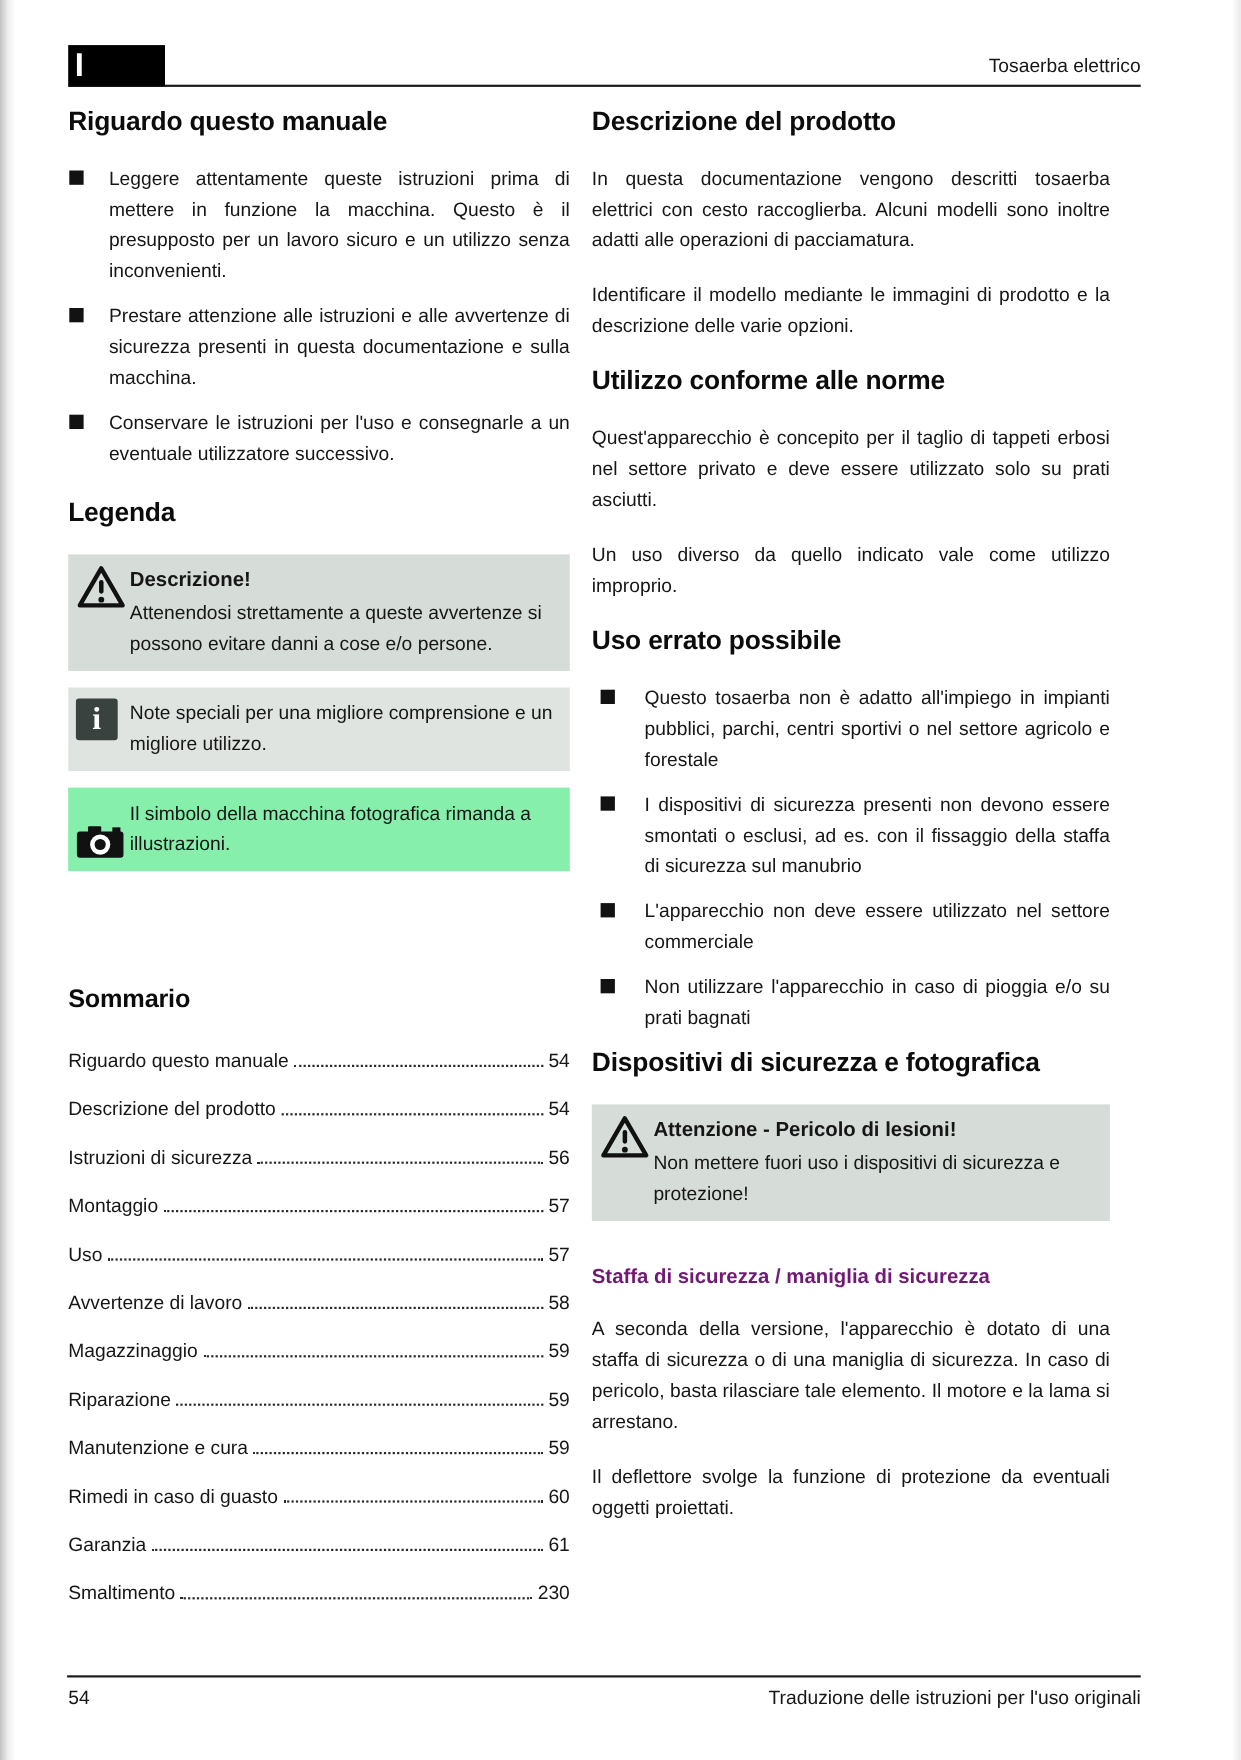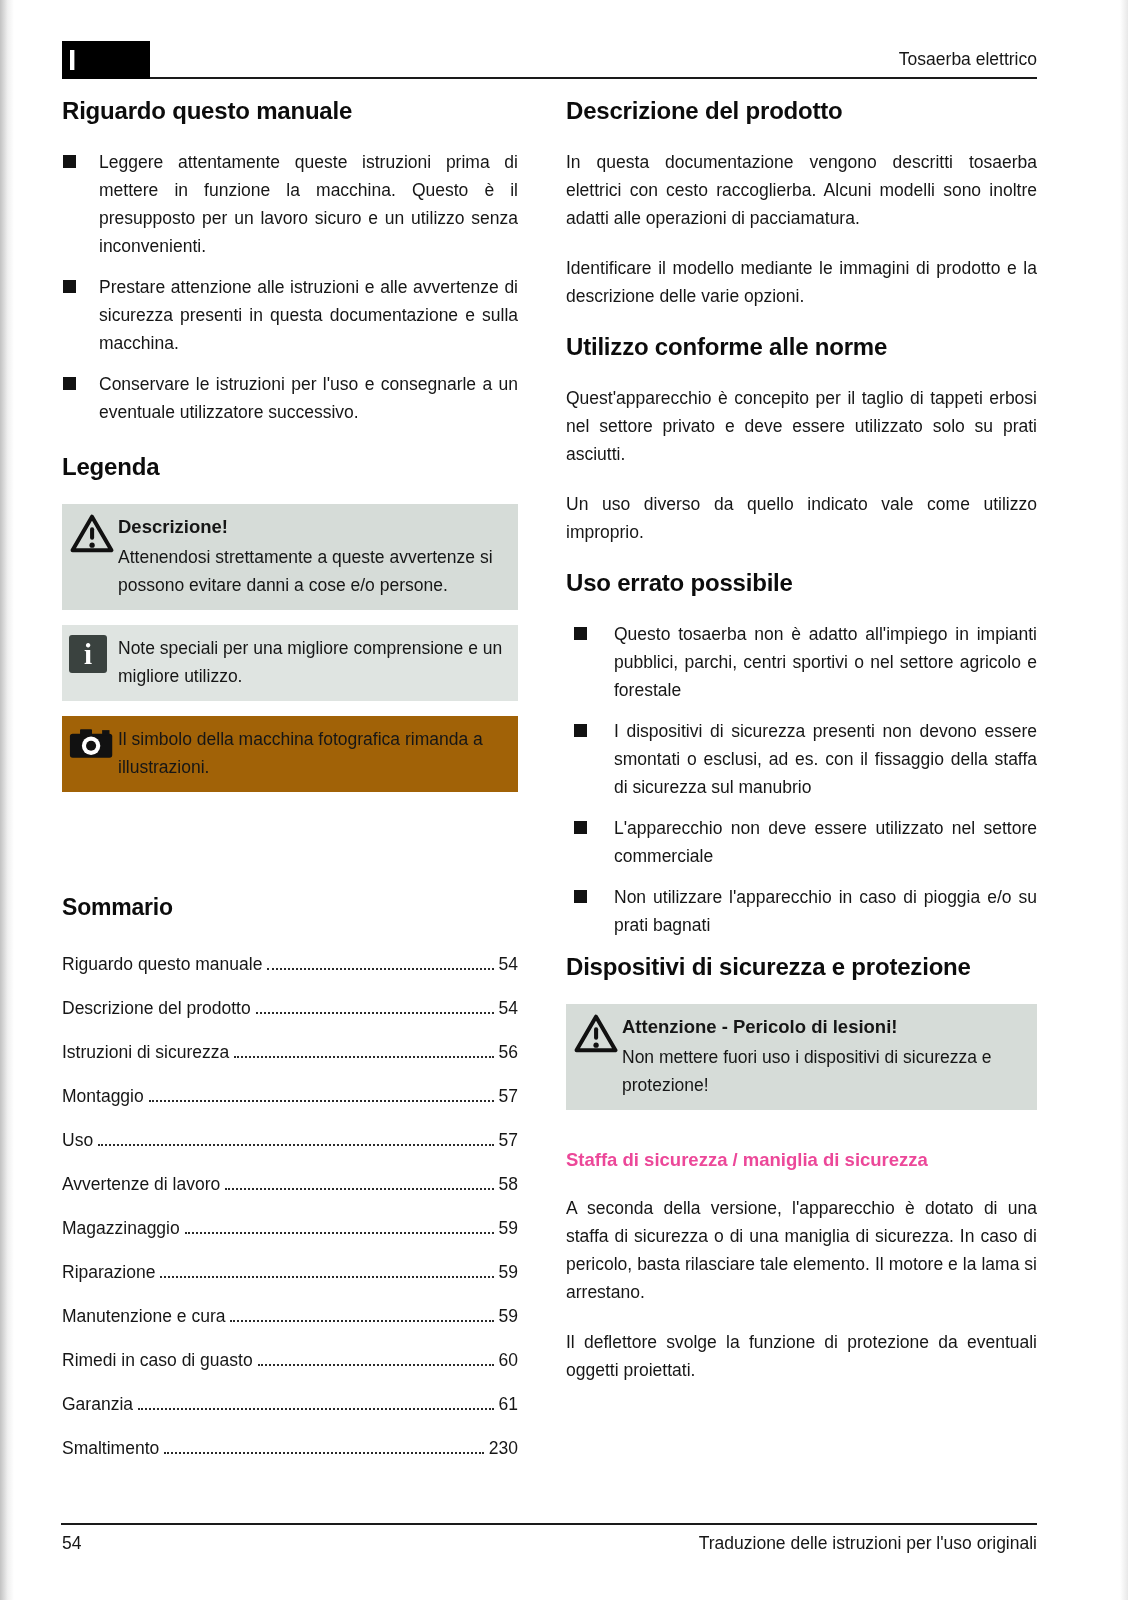--- a/index.html
+++ b/index.html
@@ -19,43 +19,43 @@
 
   
   .badge{position:absolute;left:62px;top:41px;width:88px;height:38px;background:#000;
     color:#fff;display:flex;align-items:center;padding-left:6px;box-sizing:border-box;
     font-size:30px;font-weight:700;}
   .htitle{position:absolute;top:47px;right:91px;font-size:17.5px;line-height:24px;}
   .hrule{position:absolute;left:150px;right:91px;top:77px;border-top:2px solid #1a1a1a;}
 
   
   .columns{position:absolute;left:62px;top:96px;width:975px;display:grid;
-    grid-template-columns:456px 471px;column-gap:48px;}
+    grid-template-columns:456px 471px;column-gap:20px;}
   h1{font-size:24px;line-height:30px;font-weight:700;margin:0 0 22px;color:#0c0c0c;letter-spacing:-.2px;}
   h1.mt{margin-top:4px;}
   h1.legend-mt{margin-top:26px;}
   h1.sommario{margin-top:100px;margin-bottom:28px;font-size:23px;}
-  h3{font-size:18.5px;line-height:24px;font-weight:700;margin:0 0 22px;color:#ec4899;}
+  h3{font-size:18.5px;line-height:24px;font-weight:700;margin:0 0 22px;color:#701a75;}
   .h3-a{margin-top:38px;}
   .h3-b{margin-top:8px;}
   .para{margin:0 0 22px;text-align:justify;}
   .para:last-child{margin-bottom:0;}
 
   
   .blist{list-style:none;margin:0;padding:0;}
   .blist li{position:relative;padding-left:37px;margin:0 0 13px;text-align:justify;}
   .sq{position:absolute;left:1px;top:7px;width:13px;height:13px;background:#121212;}
   .col-right .blist li{padding-left:48px;}
   .col-right .sq{left:8px;}
 
   
   .box{display:flex;align-items:flex-start;padding:9px 12px 11px 7px;margin-bottom:15px;}
   .box-attention{background:#d6dcd8;}
   .box-note{background:#dfe4e1;}
-  .box-camera{background:#a16207;}
+  .box-camera{background:#86efac;align-items:flex-end;}
   .icon-wrap{flex:0 0 auto;width:49px;display:flex;justify-content:flex-start;}
   .warn-svg{width:46px;height:41px;}
   .info-badge{width:38px;height:38px;background:#3a423f;border-radius:3px;
     display:flex;align-items:center;justify-content:center;margin-top:1px;}
   .info-i{color:#fff;font-family:"Liberation Serif","DejaVu Serif",serif;font-weight:700;
     font-size:29px;line-height:1;}
   .cam-svg{width:46px;height:32px;margin-top:2px;}
   .box-body{flex:1;}
   .box-title{font-weight:700;font-size:18.5px;margin:0 0 2px;line-height:28px;}
   .box-text{margin:0;}
@@ -234,21 +234,21 @@
         <li>
           <span class="sq"></span>
           <span>L'apparecchio non deve essere utilizzato nel settore commerciale</span>
         </li>
         <li>
           <span class="sq"></span>
           <span>Non utilizzare l'apparecchio in caso di pioggia e/o su prati bagnati</span>
         </li>
       </ul>
 
-      <h1 class="mt">Dispositivi di sicurezza e protezione</h1>
+      <h1 class="mt">Dispositivi di sicurezza e fotografica</h1>
 
       <div class="box box-attention">
         <span class="icon-wrap">
           <svg class="warn-svg" viewBox="0 0 52 46">
             <path d="M26 4 L48 42 L4 42 Z" fill="none" stroke="#111" stroke-width="4.5" stroke-linejoin="round"></path>
             <rect x="23.8" y="16" width="4.6" height="14" rx="2.2" fill="#111"></rect>
             <circle cx="26.1" cy="36.2" r="3" fill="#111"></circle>
           </svg>
         </span>
         <div class="box-body">

